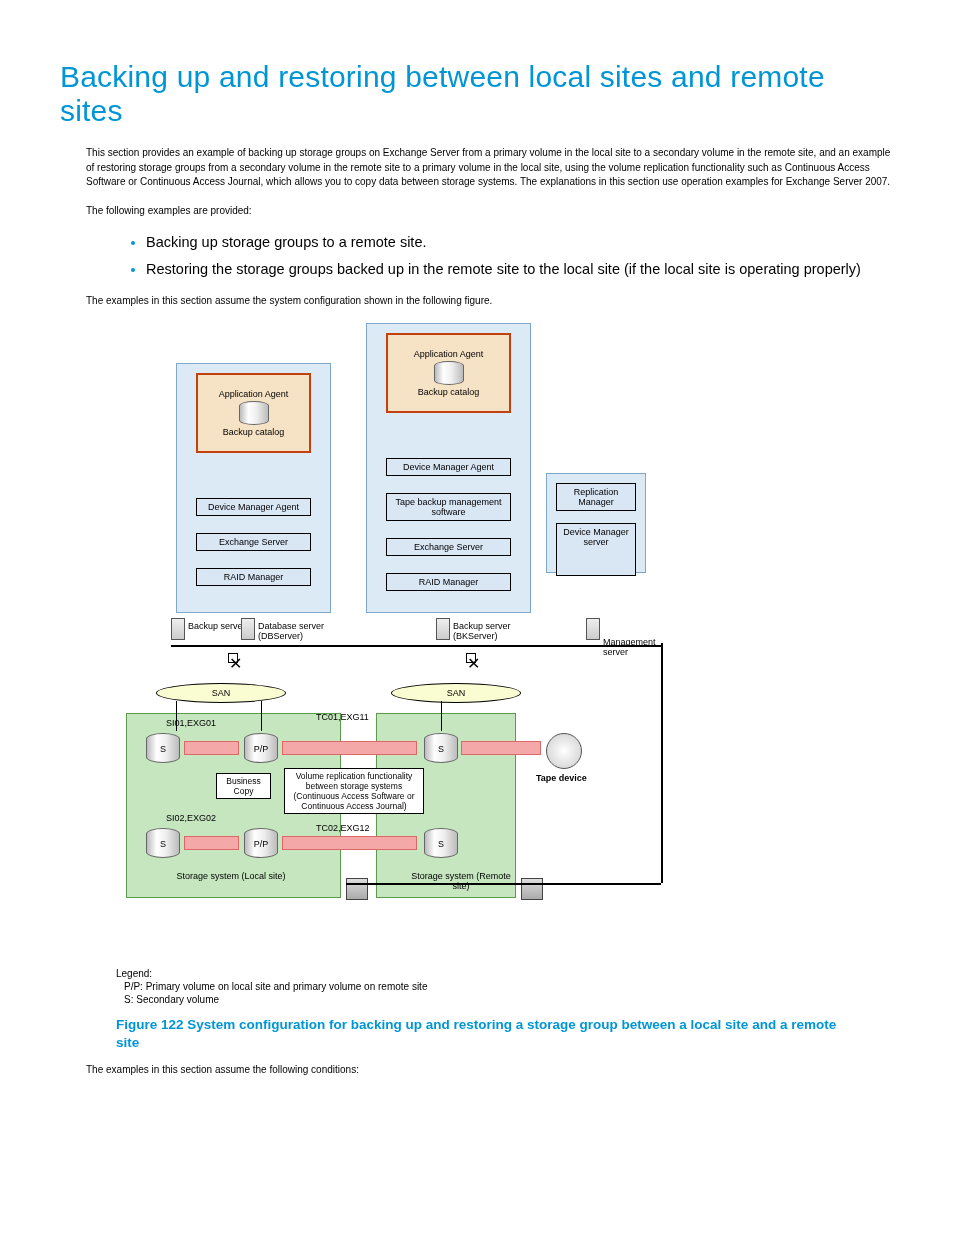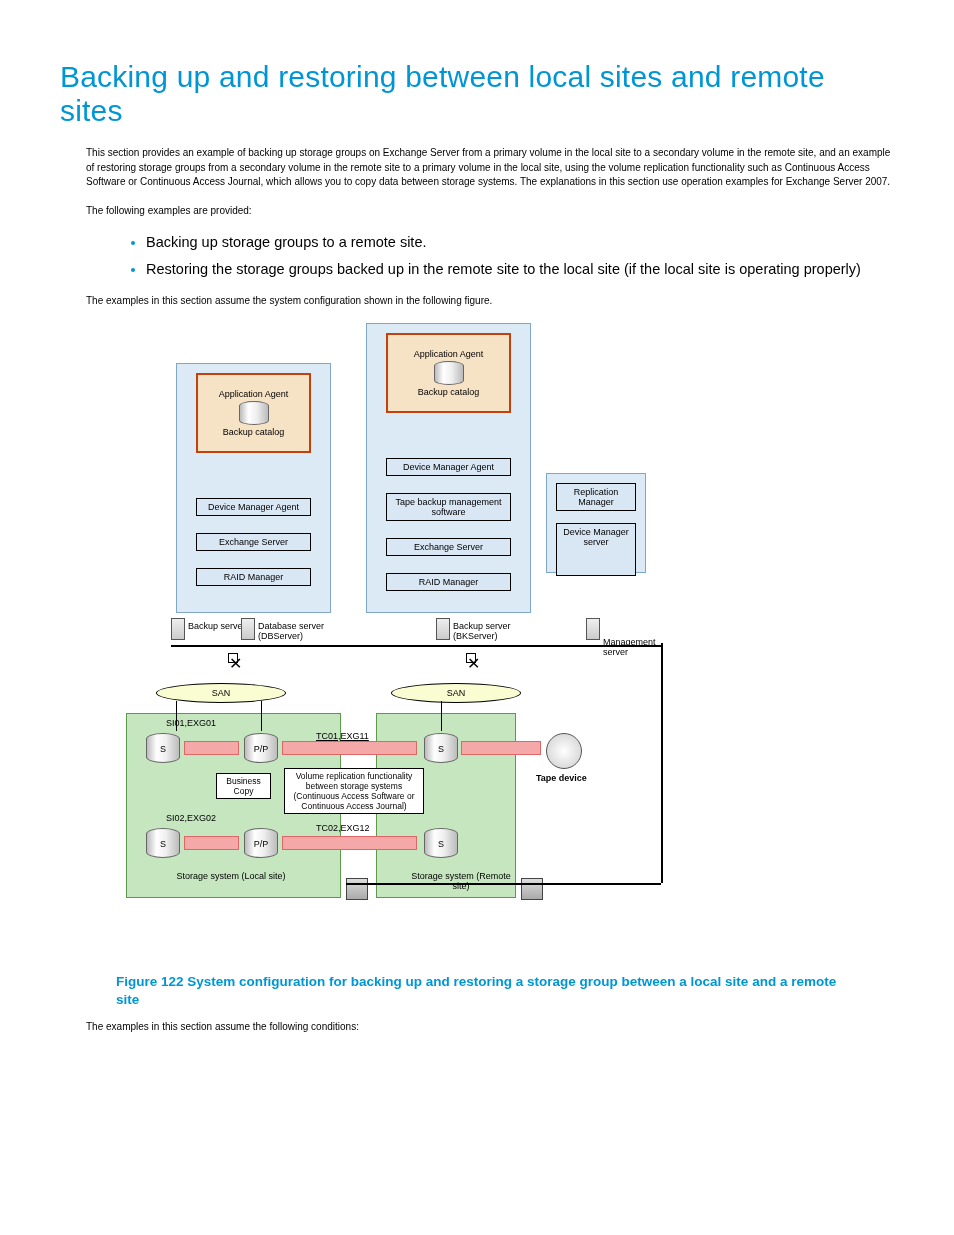--- a/index.html
+++ b/index.html
@@ -238,21 +238,21 @@
     <div class="san" style="left:40px; top:360px;">SAN</div>
     <div class="san" style="left:275px; top:360px;">SAN</div>
 
     <div class="green-area" style="left:10px; top:390px; width:215px; height:185px;"></div>
     <div class="green-area" style="left:260px; top:390px; width:140px; height:185px;"></div>
 
     <div class="tiny" style="left:50px; top:395px;">SI01,EXG01</div>
     <div class="vol" style="left:30px; top:410px;">S</div>
     <div class="pink-arrow" style="left:68px; top:418px; width:55px;"></div>
     <div class="vol" style="left:128px; top:410px;">P/P</div>
-    <div class="tiny" style="left:200px; top:408px;text-decoration:underline;">TC01,EXG11</div>
+    <div class="tiny" style="left:200px; top:389px;">TC01,EXG11</div>
     <div class="pink-arrow" style="left:166px; top:418px; width:135px;"></div>
     <div class="vol" style="left:308px; top:410px;">S</div>
     <div class="pink-arrow" style="left:345px; top:418px; width:80px;"></div>
 
     <div class="small-box" style="left:100px; top:450px; width:55px;">Business Copy</div>
     <div class="small-box" style="left:168px; top:445px; width:140px;">Volume replication functionality between storage systems (Continuous Access Software or Continuous Access Journal)</div>
 
     <div class="tiny" style="left:50px; top:490px;">SI02,EXG02</div>
     <div class="vol" style="left:30px; top:505px;">S</div>
     <div class="pink-arrow" style="left:68px; top:513px; width:55px;"></div>
@@ -270,19 +270,24 @@
     <div style="position:absolute; left:430px; top:410px; width:36px; height:36px; border:1px solid #555; border-radius:50%; background:radial-gradient(#fff,#ccc);"></div>
     <div class="tiny" style="left:420px; top:450px;font-weight:bold;">Tape device</div>
 
     <div style="position:absolute; left:60px; top:378px; width:0; height:30px; border-left:1px solid #000;"></div>
     <div style="position:absolute; left:145px; top:378px; width:0; height:30px; border-left:1px solid #000;"></div>
     <div style="position:absolute; left:325px; top:378px; width:0; height:30px; border-left:1px solid #000;"></div>
     <div style="position:absolute; left:545px; top:320px; width:0; height:240px; border-left:2px solid #000;"></div>
     <div style="position:absolute; left:230px; top:560px; width:315px; height:0; border-top:2px solid #000;"></div>
 
   </div>
+  <div class="legend">
+    <div>Legend:</div>
+    <div style="padding-left:8px;">P/P: Primary volume on local site and primary volume on remote site</div>
+    <div style="padding-left:8px;">S: Secondary volume</div>
+  </div>
 </div>
 
 <p class="figure-caption">Figure 122 System configuration for backing up and restoring a storage group between a local site and a remote site</p>
 
 <p class="body-text">The examples in this section assume the following conditions:</p>
 
 </div>
 
 </body></html>

